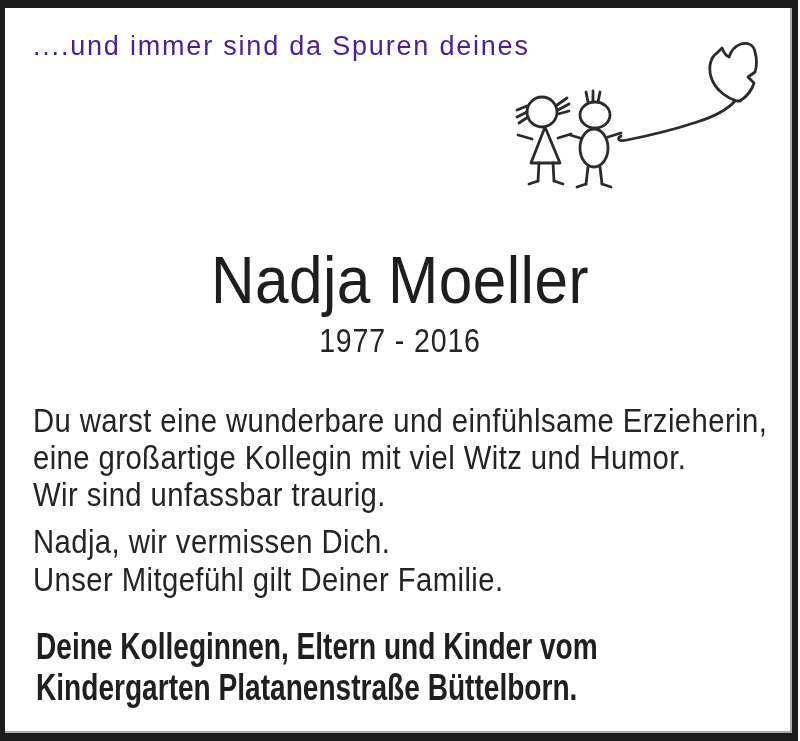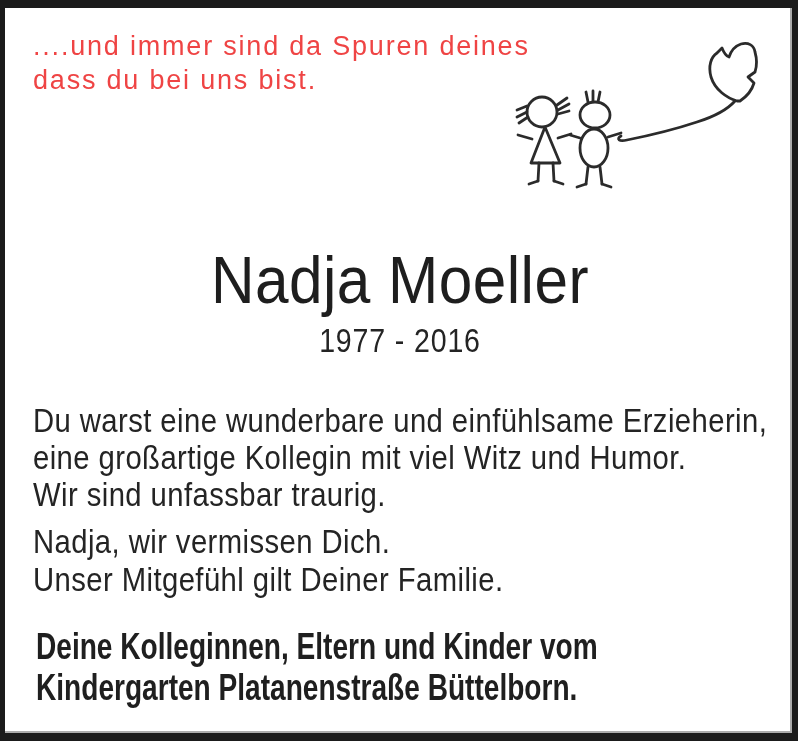--- a/index.html
+++ b/index.html
@@ -20,21 +20,21 @@
     box-shadow:inset -2px -2px 0 #ababab;
     pointer-events:none;
   }
   .block{position:absolute;white-space:nowrap;}
   .block span{display:block;}
 
   .quote{
     left:33px;top:29px;
     font-size:27px;line-height:34px;
     letter-spacing:1.8px;
-    color:#ef4444;
+    color:#4c1d95;
   }
   .drawing{
     position:absolute;
     left:498px;top:30px;
     width:272px;height:160px;
   }
   .name{
     left:0;top:243px;width:100%;
     text-align:center;
     font-size:67px;line-height:74px;
@@ -84,21 +84,20 @@
 </style>
 </head>
 <body>
 
 <div class="page">
 
   <div class="frame"></div>
 
   <div class="block quote">
     <span>....und immer sind da Spuren deines</span>
-    <span>dass du bei uns bist.</span>
   </div>
 
   <svg class="drawing" viewBox="498 30 272 160" role="img" aria-label="hand-drawn children with leaf balloon">
     <g class="sketch">
       <circle cx="542" cy="112" r="15"></circle>
       <path d="M527,106 L517,110 M527,112 L517,117 M528,117 L519,123"></path>
       <path d="M557,105 L567,98 M558,110 L569,104 M558,114 L569,111"></path>
       <path d="M545,127 L531,163 L560,163 Z"></path>
       <path d="M532,139 L518,135"></path>
       <path d="M558,138 L571,134"></path>

